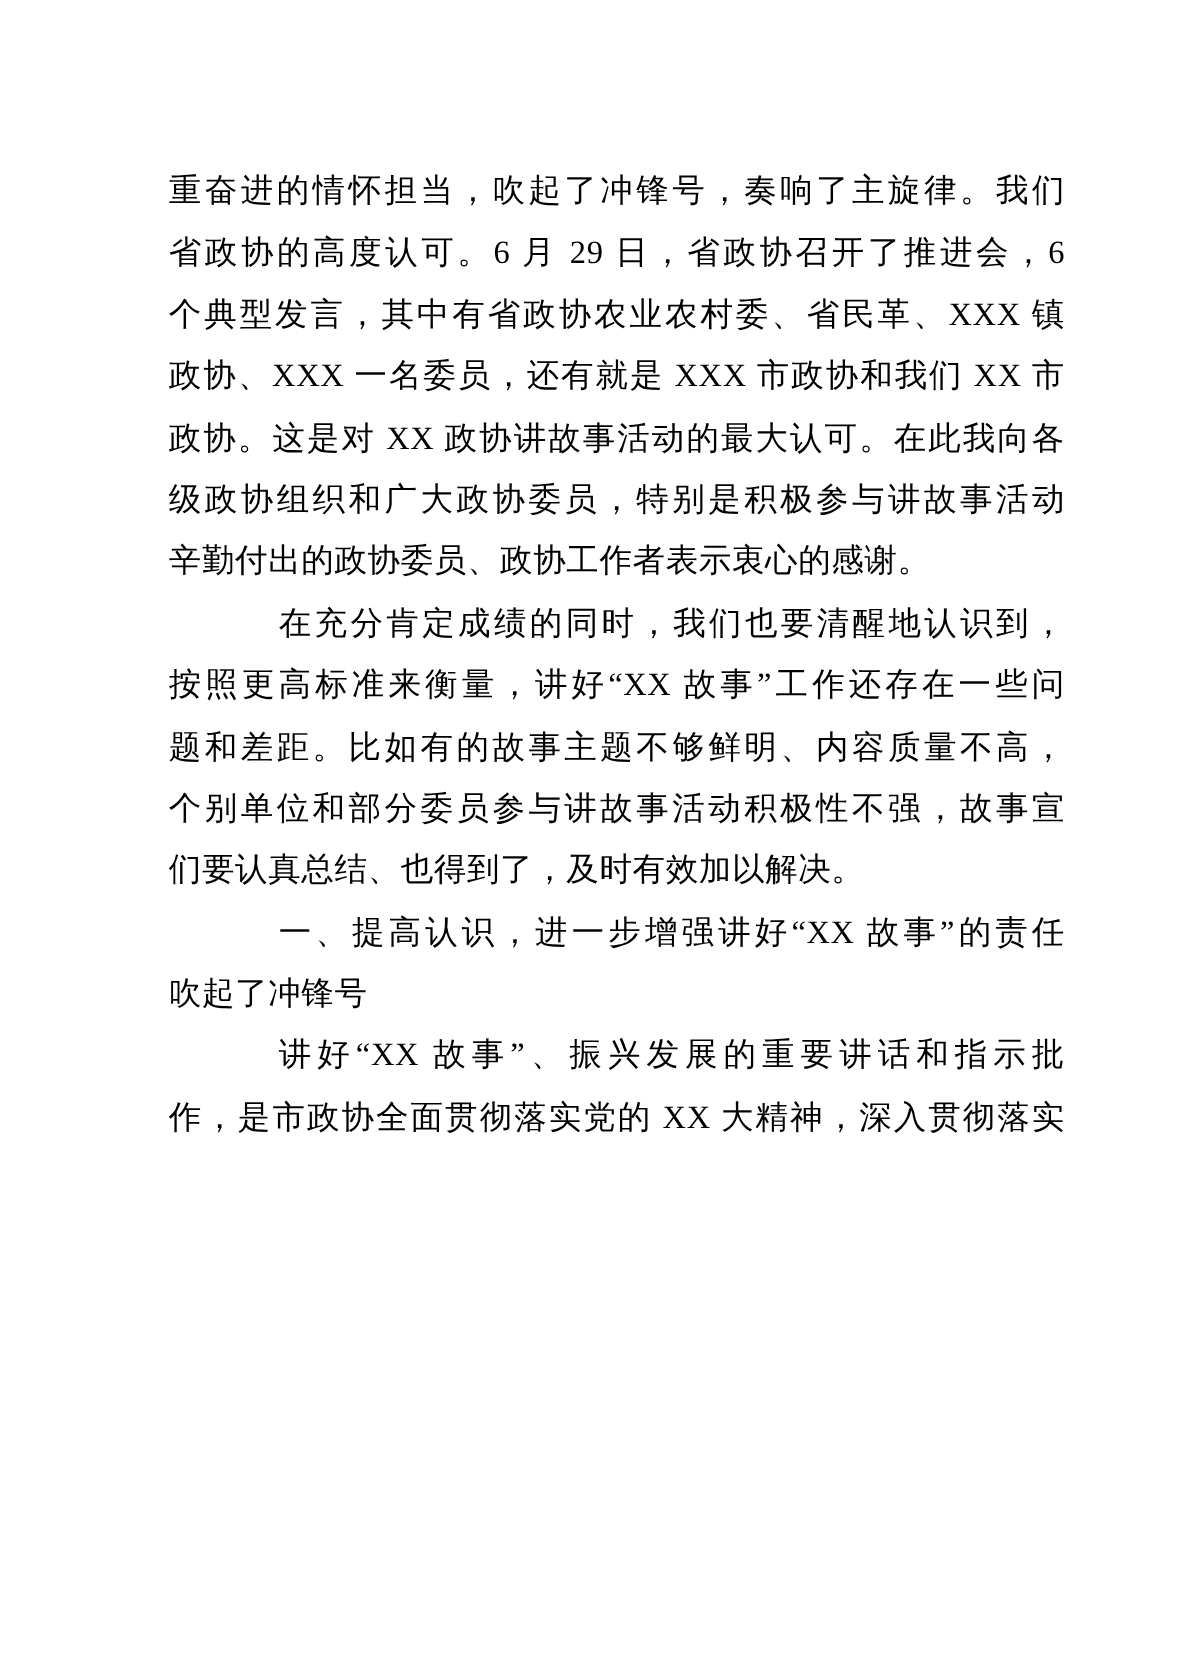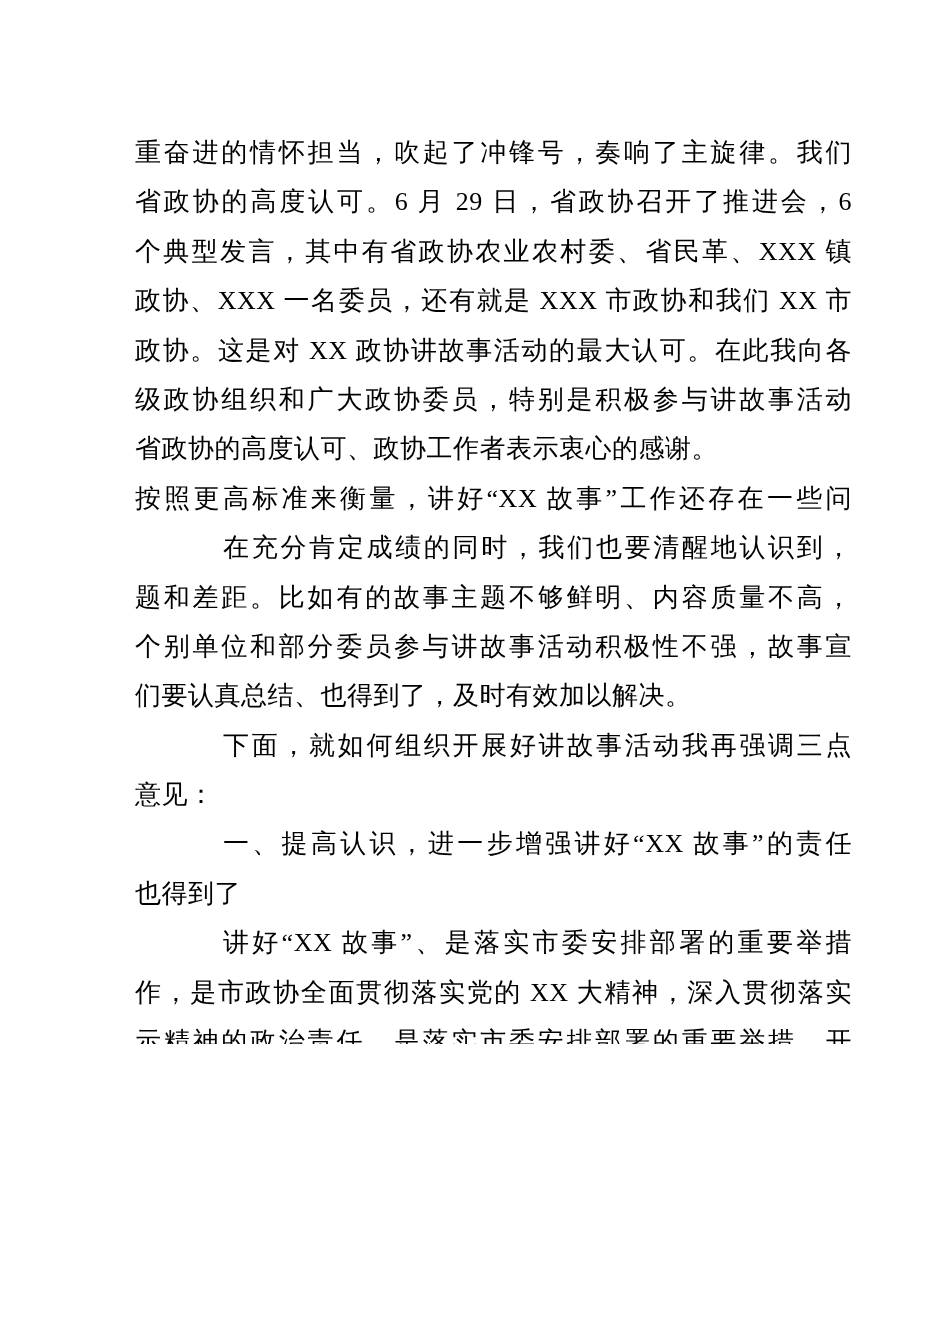--- a/index.html
+++ b/index.html
@@ -46,36 +46,31 @@
 
 <div class="page" style="background: rgb(255, 255, 255); color: rgb(0, 0, 0);">
   <div id="document-body">
       <div class="paragraph">
         <div class="text-line fill">重奋进的情怀担当，吹起了冲锋号，奏响了主旋律。我们</div>
         <div class="text-line fill">省政协的高度认可。6 月 29 日，省政协召开了推进会，6</div>
         <div class="text-line fill">个典型发言，其中有省政协农业农村委、省民革、XXX 镇</div>
         <div class="text-line fill">政协、XXX 一名委员，还有就是 XXX 市政协和我们 XX 市</div>
         <div class="text-line fill">政协。这是对 XX 政协讲故事活动的最大认可。在此我向各</div>
         <div class="text-line fill">级政协组织和广大政协委员，特别是积极参与讲故事活动</div>
-        <div class="text-line">省政协的高度认可、政协工作者表示衷心的感谢。</div>
+        <div class="text-line">辛勤付出的政协委员、政协工作者表示衷心的感谢。</div>
       </div>
       <div class="paragraph">
+        <div class="text-line fill indent">在充分肯定成绩的同时，我们也要清醒地认识到，</div>
         <div class="text-line fill">按照更高标准来衡量，讲好“XX 故事”工作还存在一些问</div>
-        <div class="text-line fill indent">在充分肯定成绩的同时，我们也要清醒地认识到，</div>
         <div class="text-line fill">题和差距。比如有的故事主题不够鲜明、内容质量不高，</div>
         <div class="text-line fill">个别单位和部分委员参与讲故事活动积极性不强，故事宣</div>
         <div class="text-line">们要认真总结、也得到了，及时有效加以解决。</div>
       </div>
       <div class="paragraph">
-        <div class="text-line fill indent">下面，就如何组织开展好讲故事活动我再强调三点</div>
-        <div class="text-line">意见：</div>
+        <div class="text-line fill indent">一、提高认识，进一步增强讲好“XX 故事”的责任</div>
+        <div class="text-line">吹起了冲锋号</div>
       </div>
       <div class="paragraph">
-        <div class="text-line fill indent">一、提高认识，进一步增强讲好“XX 故事”的责任</div>
-        <div class="text-line">也得到了</div>
-      </div>
-      <div class="paragraph">
-        <div class="text-line fill indent">讲好“XX 故事”、是落实市委安排部署的重要举措</div>
+        <div class="text-line fill indent">讲好“XX 故事”、振兴发展的重要讲话和指示批</div>
         <div class="text-line fill">作，是市政协全面贯彻落实党的 XX 大精神，深入贯彻落实</div>
-        <div class="text-line fill">示精神的政治责任，是落实市委安排部署的重要举措。开</div>
       </div>
     </div>
 </div>
 
 </body></html>

